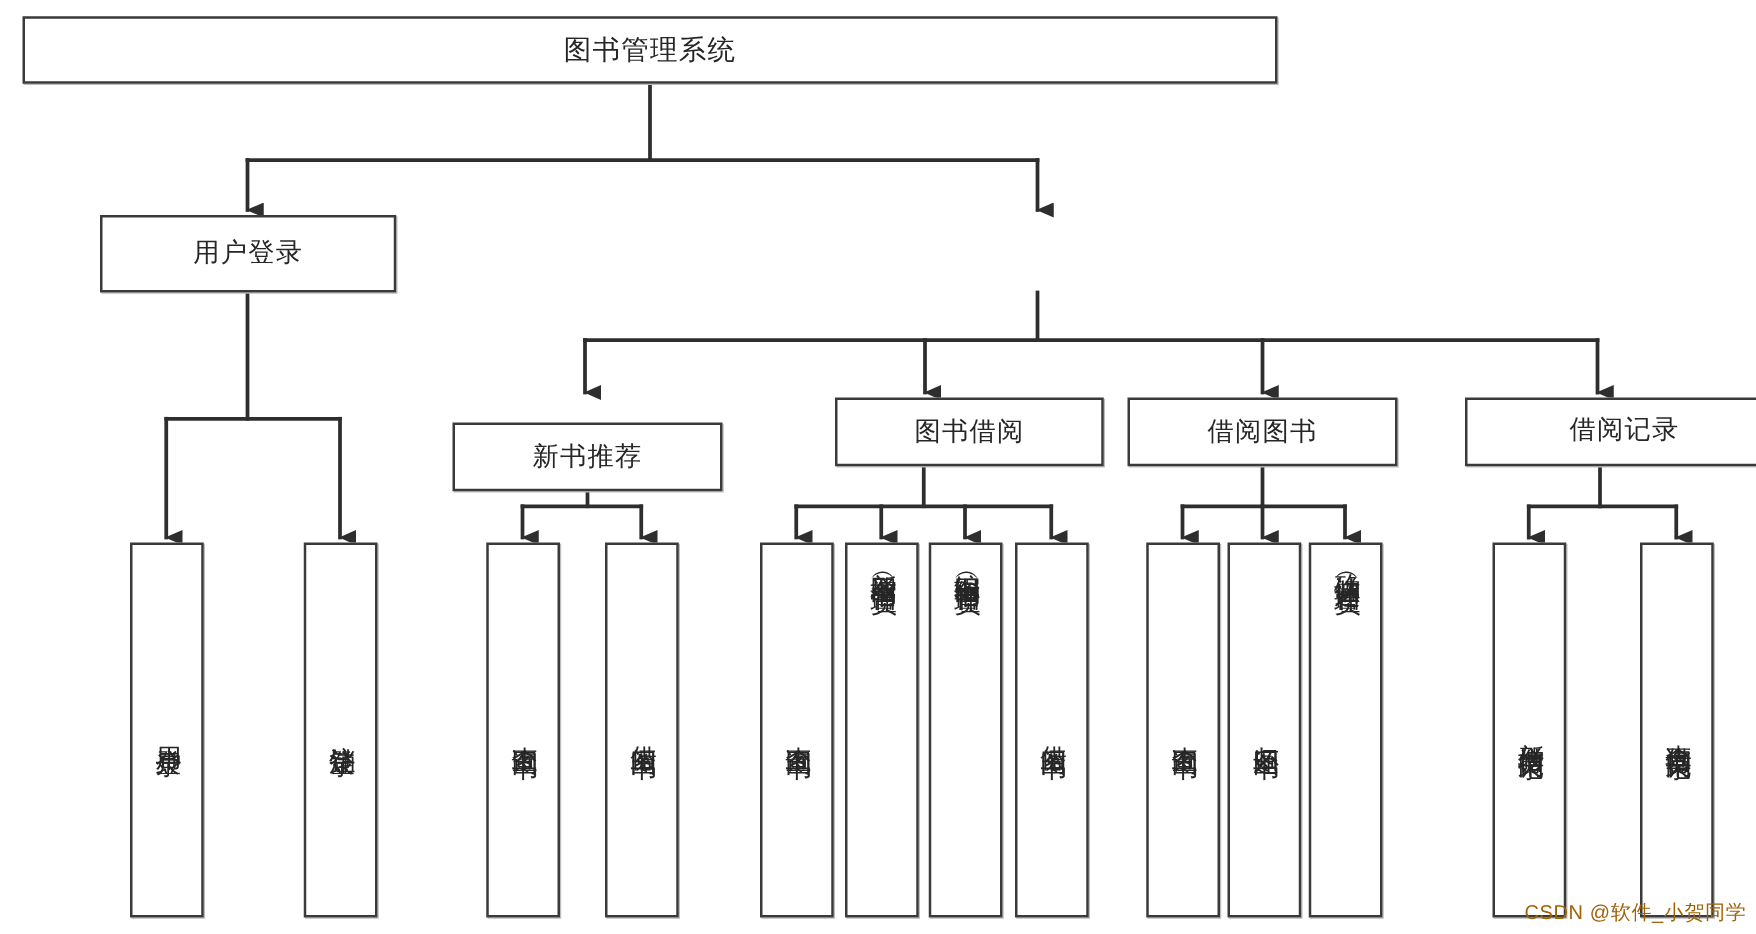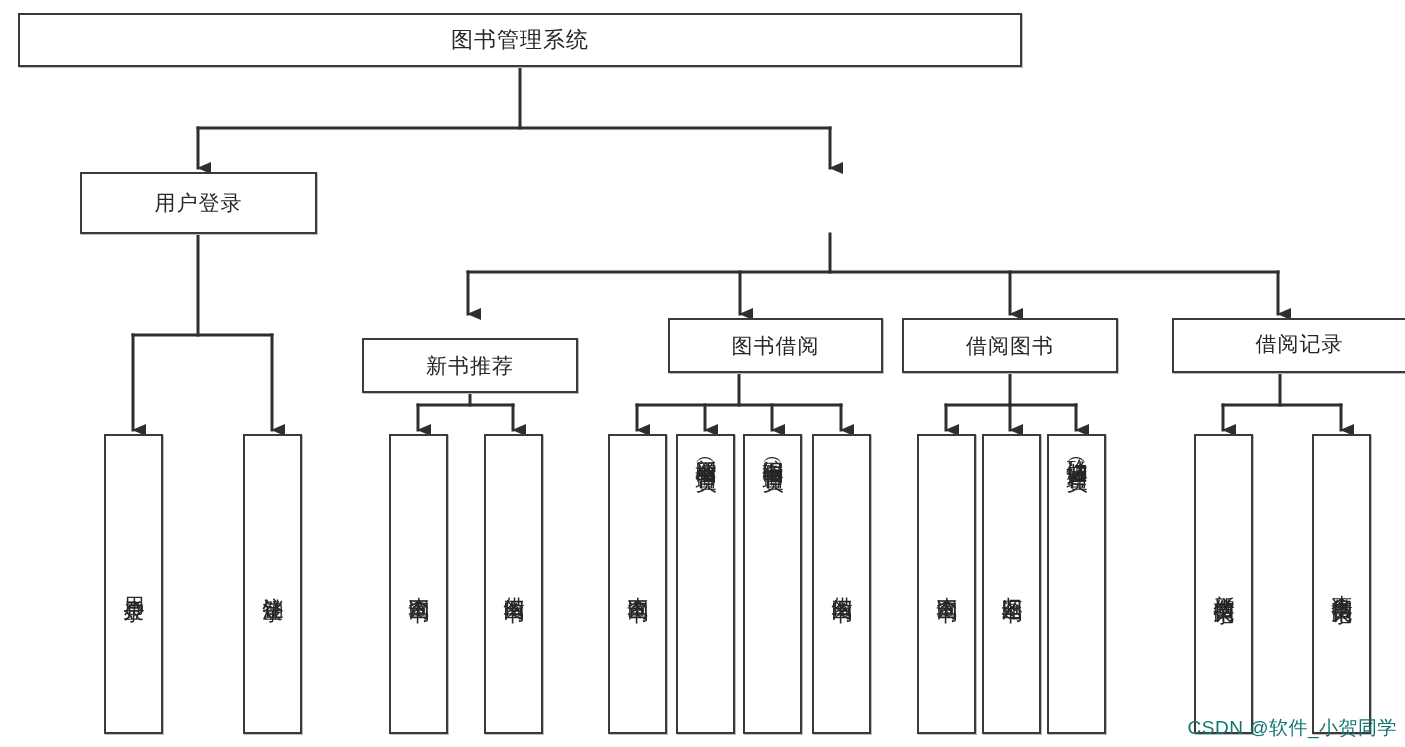--- a/index.html
+++ b/index.html
@@ -56,22 +56,22 @@
     letter-spacing:2px;
     color:#262626;
     white-space:nowrap;
   }
   .leaf.center .vlbl{ margin-top:auto;margin-bottom:auto; }
   .leaf.center{align-items:center;padding-top:0;}
 
   .watermark{
     position:absolute;
     right:8px;bottom:6px;
-    font-size:19px;
-    color:#0f766e;
+    font-size:16px;
+    color:#a16207;
     letter-spacing:0.5px;
     white-space:nowrap;
   }
 </style>
 </head>
 <body>
 
 <div id="stage">
 
   <svg id="wires" viewBox="0 0 1405 747">

